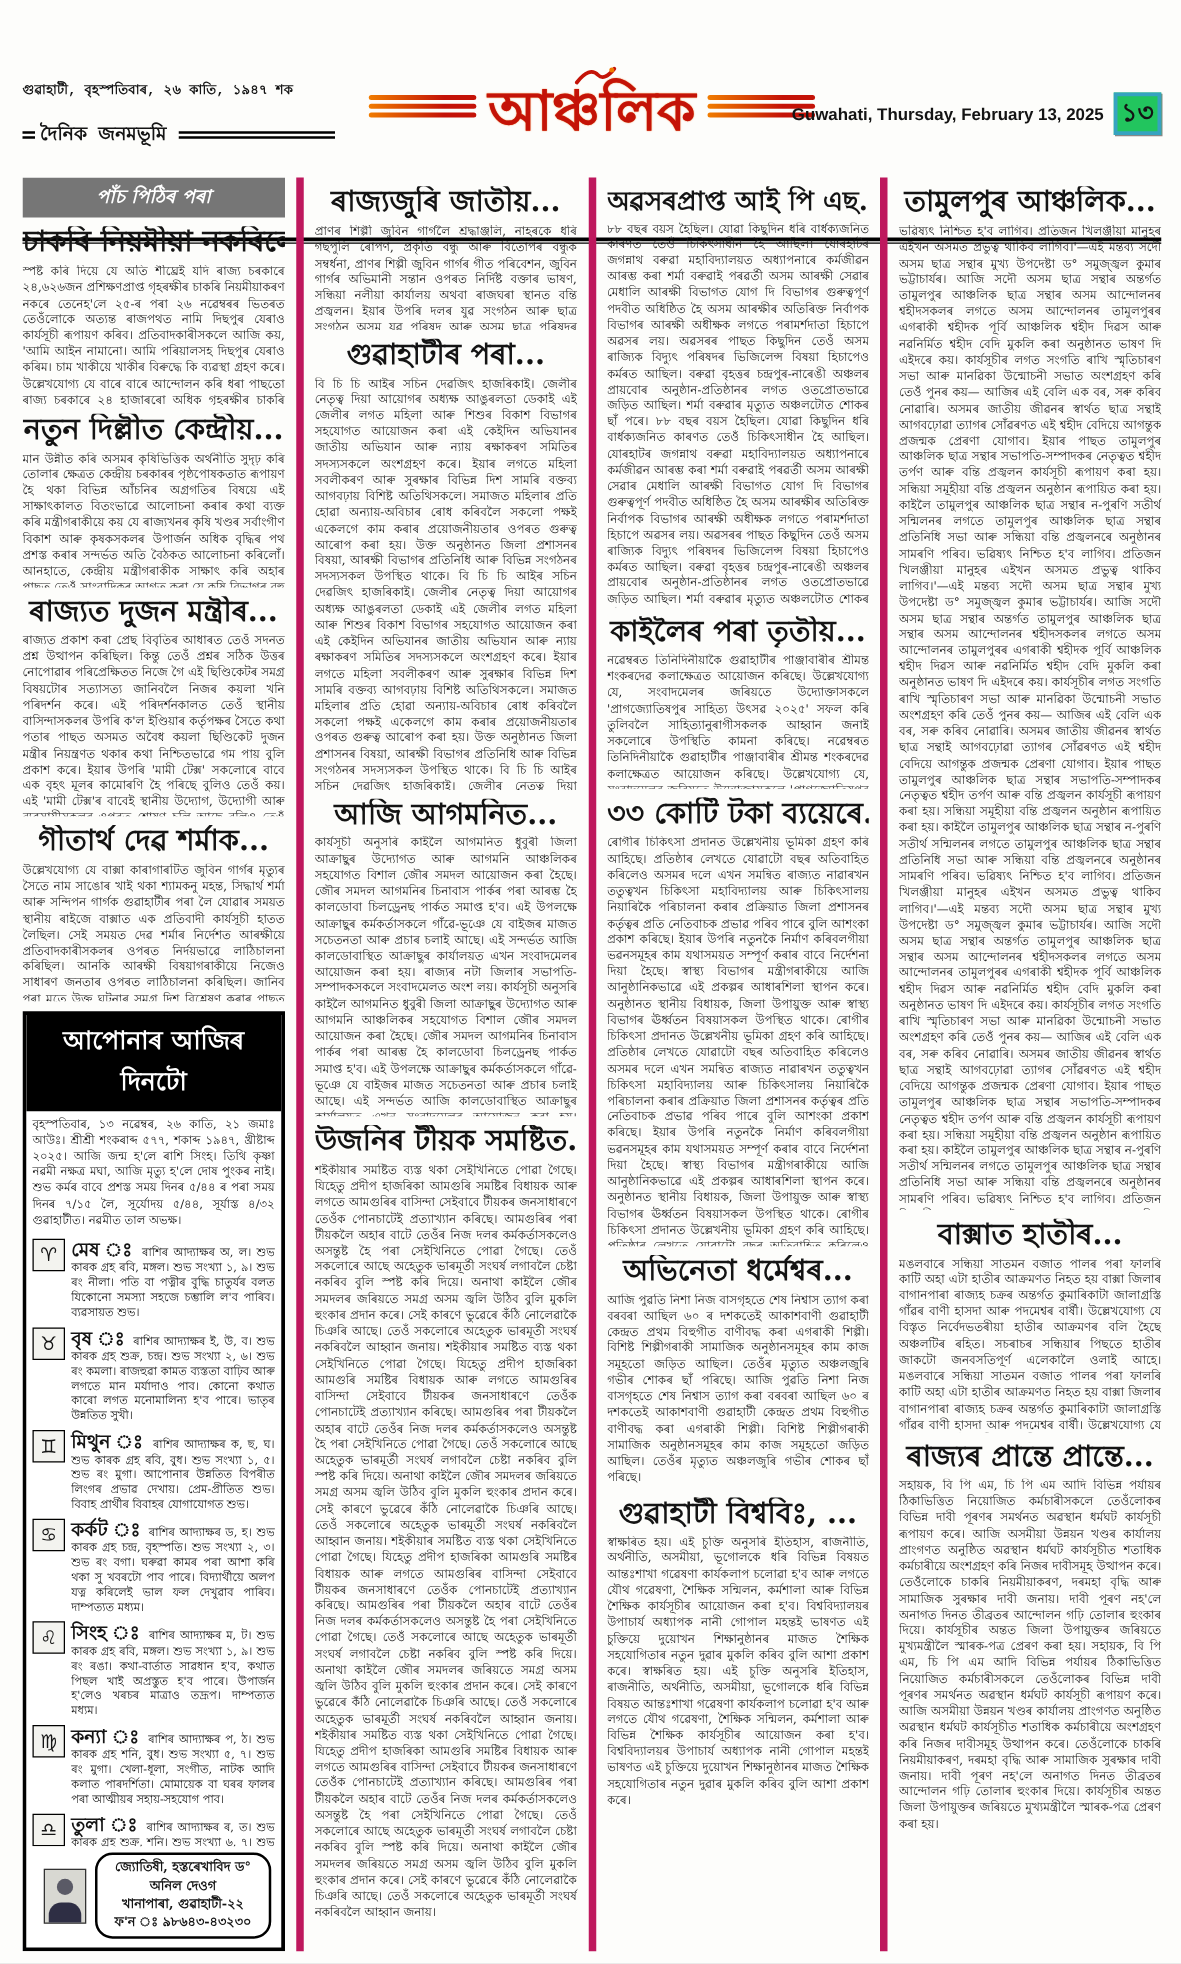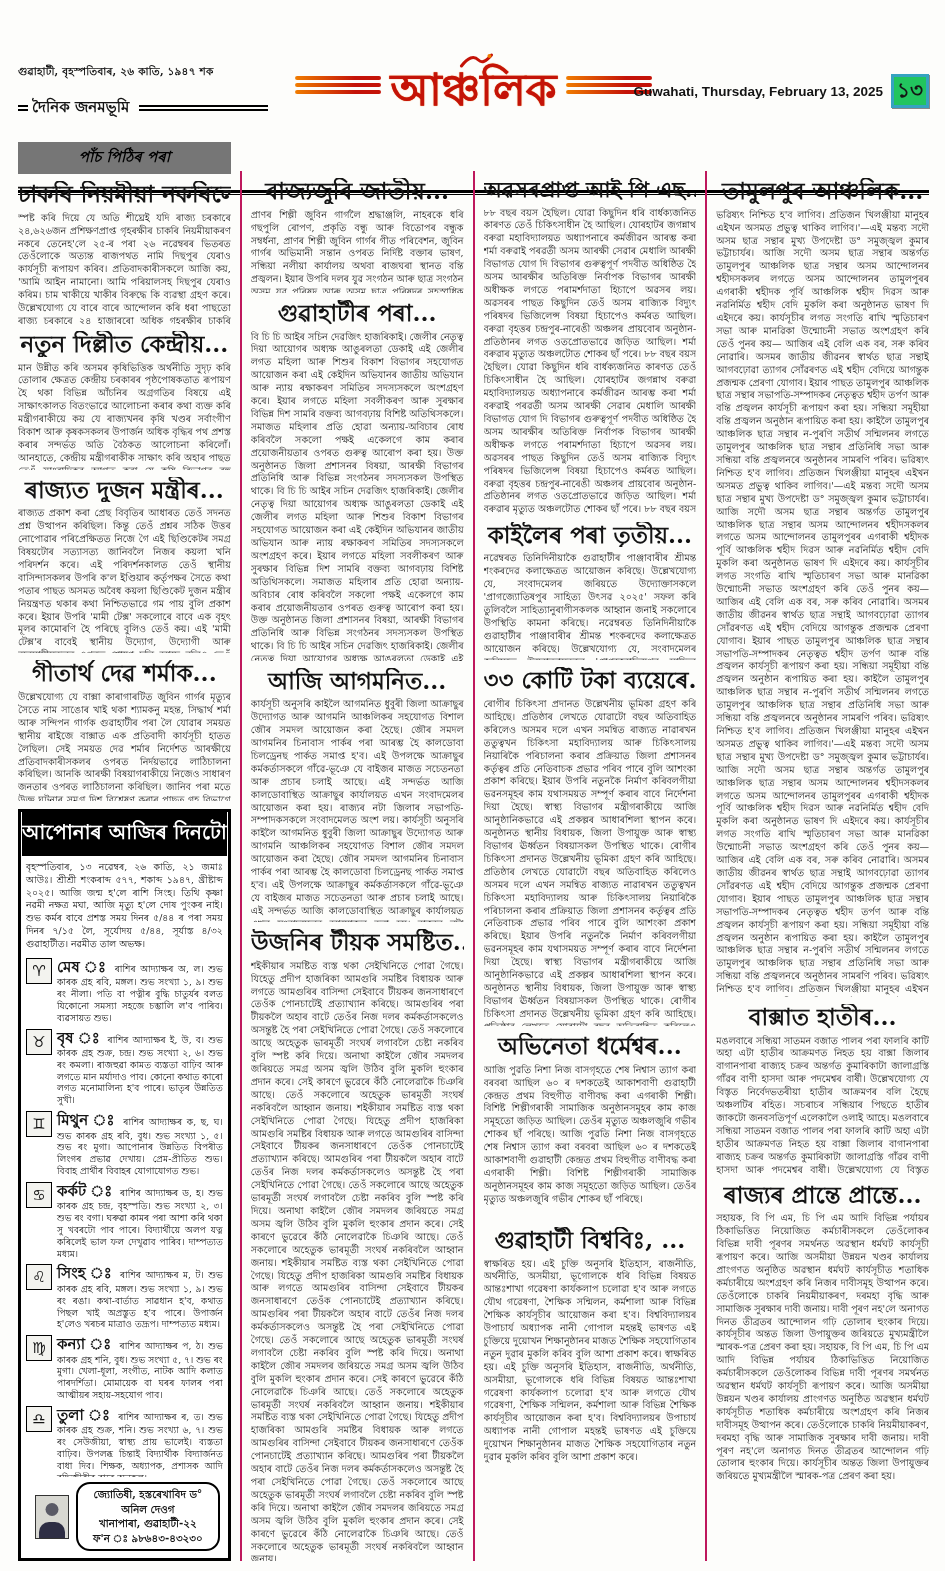--- a/index.html
+++ b/index.html
@@ -4,21 +4,21 @@
 <style>
   * { box-sizing: border-box; margin: 0; padding: 0; }
   html,body { background:#cfcfcf; }
   .page {
     width: 945px; height: 1571px; position: relative;
     background: #fdfdfb; margin: 0 auto; overflow: hidden;
     font-family: "DejaVu Serif", serif; color: #141414;
   }
   
   .hdr { position: absolute; top: 56px; left: 18px; right: 16px; height: 78px; }
-  .hdr-left { position: absolute; left: 0; top: 8px; width: 250px; }
+  .hdr-left { position: absolute; left: 0; top: 8px; width: 250px; font-family: Liberation Mono, monospace; }
   .dateline-as { font-size: 10.5px; font-weight: bold; letter-spacing: .2px; }
   .paper-row { display: flex; align-items: center; margin-top: 14px; }
   .dbl-rule { height: 6px; border-top: 2.5px solid #000; border-bottom: 2px solid #000; }
   .dbl-rule.short { width: 10px; }
   .dbl-rule.long { flex: 1; margin-left: 6px; }
   .paper-name { font-size: 15px; font-weight: bold; padding: 0 4px; white-space: nowrap; }
   .masthead { position: absolute; left: 50%; top: 2px; transform: translateX(-50%);
     display: flex; align-items: center; gap: 10px; }
   .m-lines { width: 86px; display: flex; flex-direction: column; gap: 3px; }
   .m-line { height: 4px; background: linear-gradient(90deg,#f07c00,#c41308 70%); border-radius: 2px; }
@@ -30,31 +30,31 @@
   .dateline-en { font-family: "Liberation Sans", sans-serif; font-weight: bold; font-size: 13.5px; }
   .page-num-box { width: 38px; height: 34px; border: 3px solid #36a3c0; background:#22c55e;
     display: flex; align-items: center; justify-content: center;
     font-size: 20px; font-weight: bold; box-shadow: 1px 1px 0 #888; }
   .hdr-rule { position: absolute; top: 134px; left: 0; width: 100%; height: 5px;
     border-top: 3.5px solid #000; border-bottom: 1px solid #000; }
   
   .cols { position: absolute; top: 142px; left: 18px; right: 16px; bottom: 10px;
     display: flex; }
   .col { flex: 1 1 0; padding: 0 9px; display: flex; flex-direction: column; overflow: hidden; }
-  .col + .col { border-left: 2px solid #be185d; margin-top: 29px; }
+  .col + .col { border-left: 6px solid #be185d; }
   .col:first-child { padding-left: 0; }
   .col:last-child { padding-right: 0; }
   article { display: flex; flex-direction: column; }
   article.grow { flex: 1 1 auto; overflow: hidden; }
   .headline { font-size: 23px; font-weight: bold; text-align: center; line-height: 1.12;
     margin: 7px 0 5px; white-space: nowrap; overflow: hidden; }
   .headline.sm { font-size: 21px; }
   .body { font-size: 9.5px; line-height: 1.36; text-align: justify; overflow: hidden; color:#1b1b1b; }
   article.grow .body { flex: 1 1 auto; }
-  .kicker { background: #767676; color: #000000; text-align: center; font-size: 15px;
+  .kicker { background: #767676; color: #ffffff; text-align: center; font-size: 15px;
     font-weight: bold; font-style: italic; padding: 3px 0 4px; }
   
   .horoscope { border: 3px solid #000; margin-top: 8px; flex: 1 1 auto;
     display: flex; flex-direction: column; overflow: hidden; background: #fff; align-items: center; }
   .h-title { background: #000; color: #fff; text-align: center; font-size: 20px;
     font-weight: bold; padding: 5px 0 6px; }
   .h-intro { font-size: 9.3px; line-height: 1.38; text-align: justify; padding: 5px 5px 2px; }
   .z-list { flex: 1 1 auto; overflow: hidden; padding: 1px 5px 0; }
   .z-row { display: flex; gap: 5px; margin-top: 4px; align-items: flex-start; }
   .z-icon { flex: 0 0 26px; height: 26px; border: 1.5px solid #000; background:#f3f3ef;

